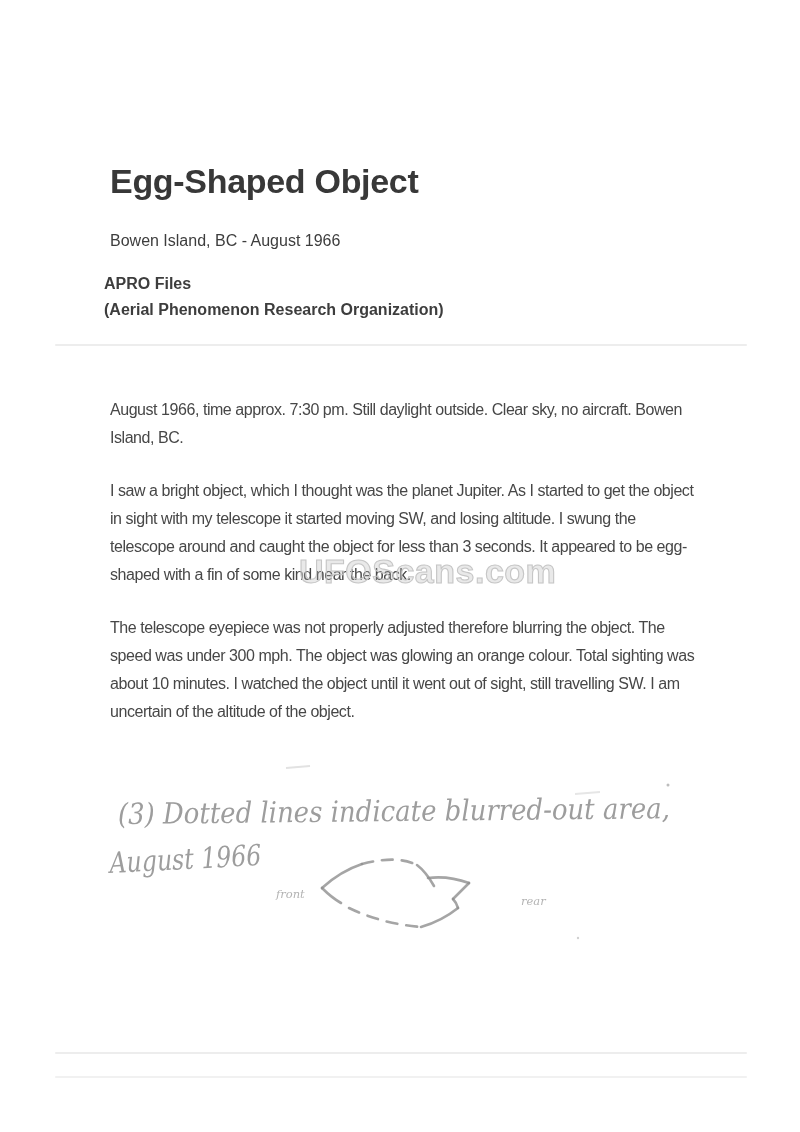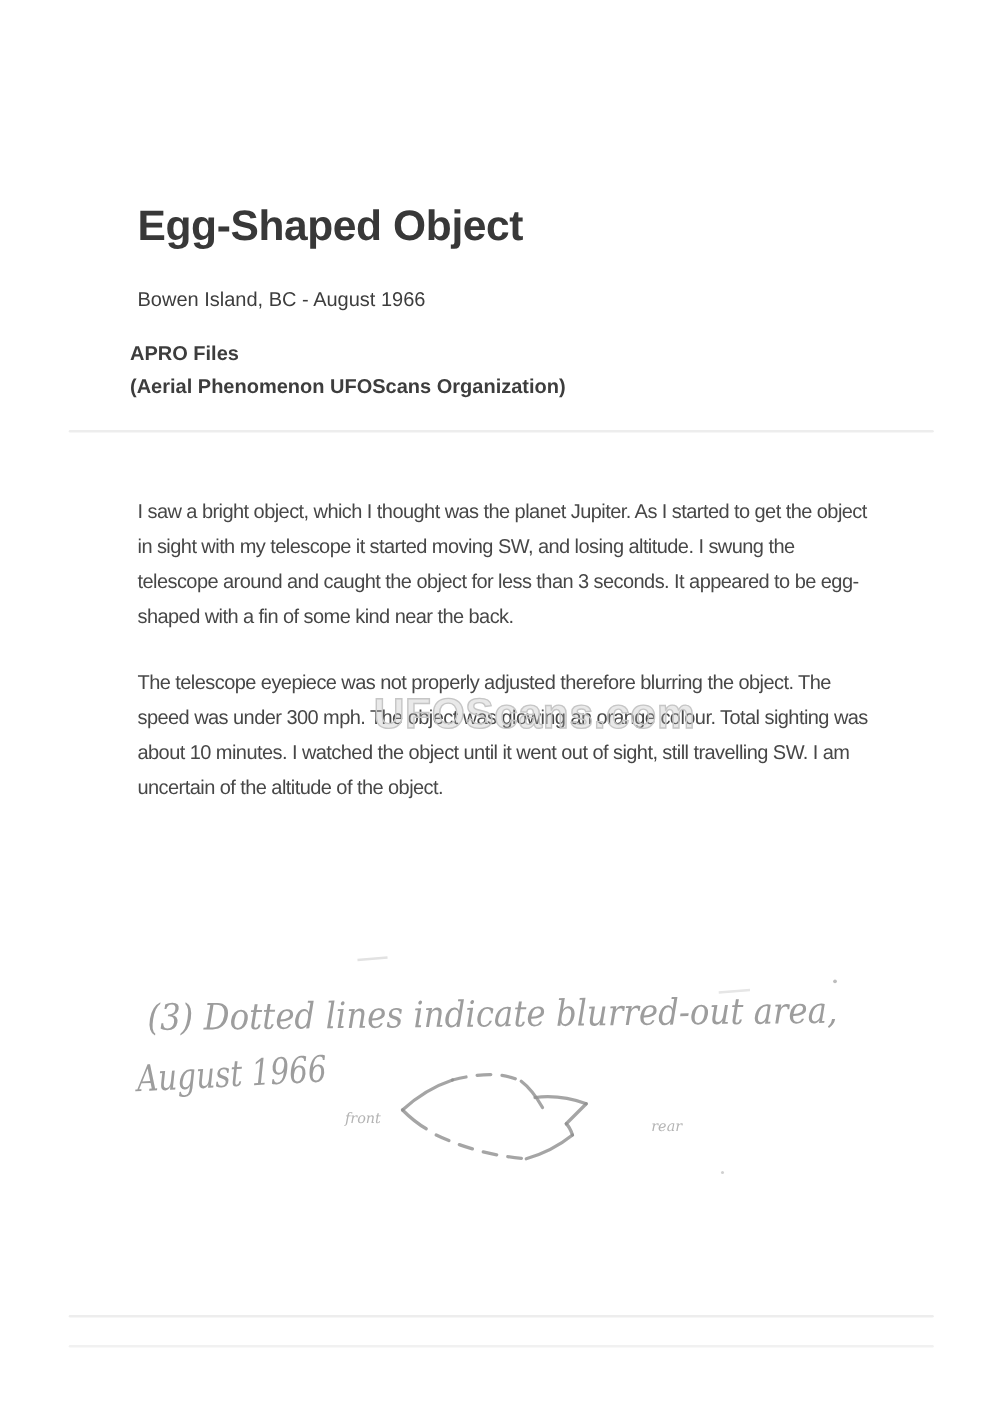--- a/index.html
+++ b/index.html
@@ -116,26 +116,27 @@
 <body>
 
 <div class="page">
 
   <h1 class="doc-title">Egg-Shaped Object</h1>
 
   <p class="doc-subtitle">Bowen Island, BC - August 1966</p>
 
   <div class="doc-source">
     <div>APRO Files</div>
-    <div>(Aerial Phenomenon UFOScans Organization)</div>
+    <div>(Aerial Phenomenon Research Organization)</div>
   </div>
 
   <div class="rule rule-header"></div>
 
   <div class="report-body">
+    <p>August 1966, time approx. 7:30 pm. Still daylight outside. Clear sky, no aircraft. Bowen Island, BC.</p>
     <p>I saw a bright object, which I thought was the planet Jupiter. As I started to get the object in sight with my telescope it started moving SW, and losing altitude. I swung the telescope around and caught the object for less than 3 seconds. It appeared to be egg-shaped with a fin of some kind near the back.</p>
     <p>The telescope eyepiece was not properly adjusted therefore blurring the object. The speed was under 300 mph. The object was glowing an orange colour. Total sighting was about 10 minutes. I watched the object until it went out of sight, still travelling SW. I am uncertain of the altitude of the object.</p>
   </div>
 
   <div class="watermark">UFOScans.com</div>
 
   <svg class="sketch" viewBox="0 0 600 195">
 
     <path d="M 186,16 L 210,14" stroke="#e2e2e2" stroke-width="2.2" fill="none"></path>
     <path d="M 475,42 L 500,40" stroke="#e6e6e6" stroke-width="2" fill="none"></path>

